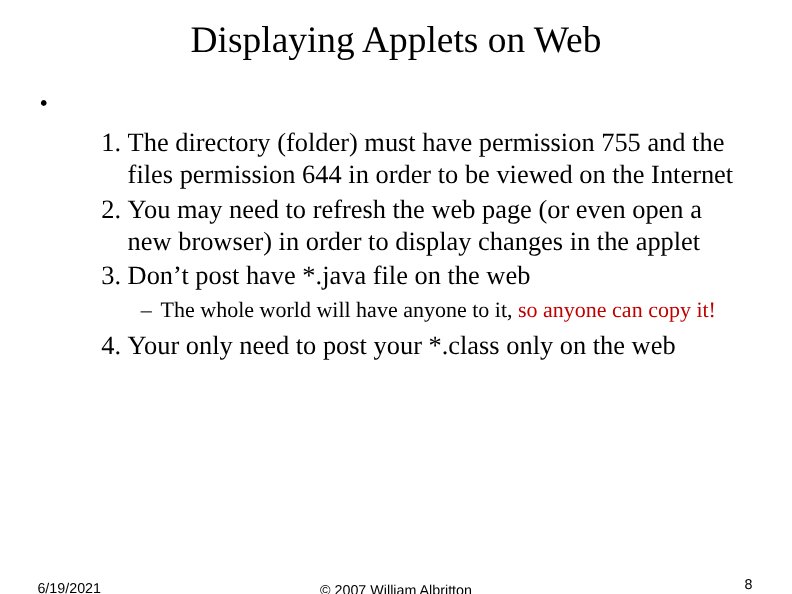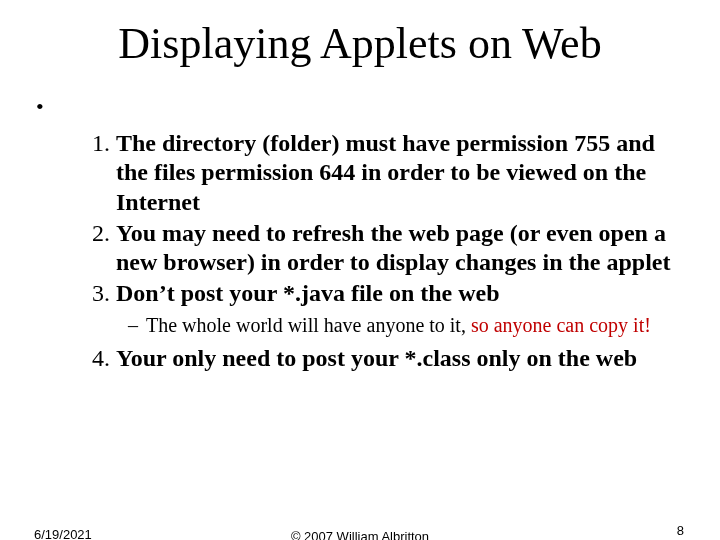--- a/index.html
+++ b/index.html
@@ -13,21 +13,21 @@
     overflow: hidden;
   }
   .slide {
     position: relative;
     width: 720px;
     height: 540px;
     box-sizing: border-box;
   }
   .title {
     text-align: center;
-    font-size: 44px;
+    font-size: 34px;
     margin-top: 18px;
     margin-bottom: 24px;
   }
   .content {
     padding: 0 36px 0 36px;
   }
   .bullet-row {
     display: flex;
     align-items: baseline;
     font-size: 28px;
@@ -47,21 +47,20 @@
   }
   .numitem {
     display: flex;
     margin-bottom: 2px;
   }
   .numitem .num {
     flex: 0 0 24px;
   }
   .numitem .txt {
     flex: 1 1 auto;
-    font-weight: bold;
   }
   .sublist {
     margin-left: 92px;
     font-size: 20px;
     line-height: 1.25;
     margin-top: 4px;
     margin-bottom: 6px;
   }
   .subitem {
     display: flex;
@@ -115,21 +114,21 @@
       <div class="numitem">
         <div class="num">1.</div>
         <div class="txt">The directory (folder) must have permission 755 and the files permission 644 in order to be viewed on the Internet</div>
       </div>
       <div class="numitem">
         <div class="num">2.</div>
         <div class="txt">You may need to refresh the web page (or even open a new browser) in order to display changes in the applet</div>
       </div>
       <div class="numitem">
         <div class="num">3.</div>
-        <div class="txt">Don’t post your *.java file on the web</div>
+        <div class="txt">Don’t post have *.java file on the web</div>
       </div>
     </div>
 
     <div class="sublist">
       <div class="subitem">
         <div class="dash">–</div>
         <div class="txt">
           <span>The whole world will have anyone to it,</span><span style="color:#c00000;margin-top:12px;"> so anyone can copy it!</span>
         </div>
       </div>

